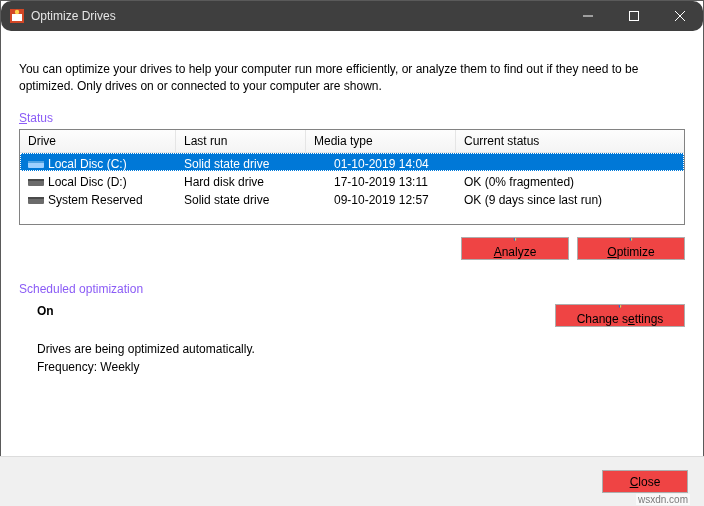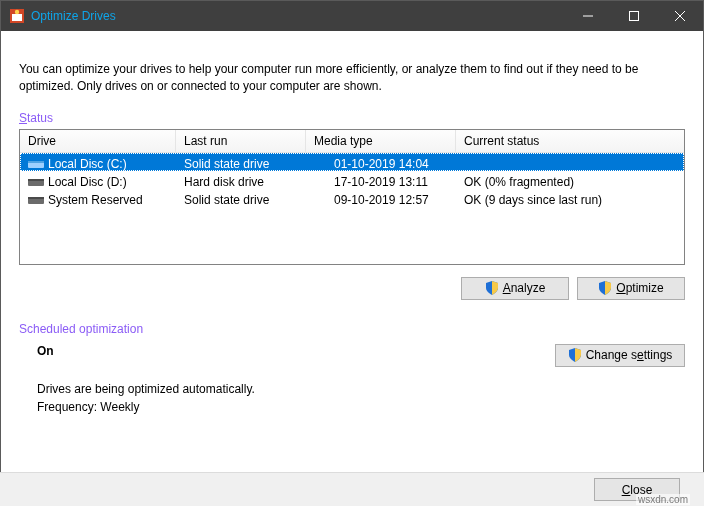--- a/index.html
+++ b/index.html
@@ -9,25 +9,26 @@
     font-size: 12px;
     background: #fff;
     color: #000;
     width: 704px;
     height: 506px;
     overflow: hidden;
     border: 1px solid #5a5a5a;
   }
   .titlebar {
     background: #3f3f3f;
-    color: #0ea5e9;
+    color: #e5e5e5;
     height: 30px;
     display: flex;
     align-items: center;
     padding-left: 8px;
+    border-radius: 10px;
   }
   .titlebar .app-icon {
     width: 16px; height: 16px;
     margin-right: 6px;
     display: inline-block;
   }
   .titlebar .title {
     flex: 1;
     font-size: 12px;
   }
@@ -46,21 +47,21 @@
     margin-bottom: 16px;
   }
   .section-label {
     font-size: 12px;
     color: #8b5cf6;
     margin-bottom: 4px;
   }
   .section-label .ul { text-decoration: underline; }
   .drive-list {
     border: 1px solid #828282;
-    height: 136px;
+    height: 96px;
     background: #fff;
   }
   .list-header {
     display: flex;
     background: #fff;
     border-bottom: 1px solid #e5e5e5;
   }
   .list-header .col {
     padding: 4px 8px;
     font-size: 12px;
@@ -90,27 +91,28 @@
   .btn-row {
     display: flex;
     justify-content: flex-end;
     gap: 8px;
     margin-top: 12px;
   }
   .btn {
     min-width: 108px;
     height: 23px;
     border: 1px solid #adadad;
-    background: #e5e5e5;
+    background: #ef4444;
     font-size: 12px;
     display: inline-flex;
     align-items: center;
     justify-content: center;
     gap: 4px;
     padding: 0 10px;
+    flex-direction: column;
   }
   .btn .ul { text-decoration: underline; }
   .shield {
     width: 14px; height: 14px;
   }
   .schedule-area { margin-top: 22px; }
   .schedule-body {
     display: flex;
     align-items: flex-start;
     justify-content: space-between;
@@ -119,27 +121,27 @@
   }
   .schedule-info .on {
     font-weight: bold;
     font-size: 12px;
     margin-bottom: 24px;
   }
   .schedule-info div { font-size: 12px; margin-bottom: 4px; }
   .bottom-bar {
     position: absolute;
     bottom: 0; left: 0; right: 0;
-    height: 34px;
+    height: 50px;
     background: #f0f0f0;
     border-top: 1px solid #dcdcdc;
     display: flex;
     justify-content: flex-end;
     align-items: center;
-    padding-right: 24px;
+    padding-right: 16px;
   }
   .watermark {
     position: absolute;
     bottom: 1px; right: 14px;
     font-size: 10px;
     color: #7a7a7a;
     background: rgba(255,255,255,0.6);
     padding: 0 2px;
   }
 </style>

